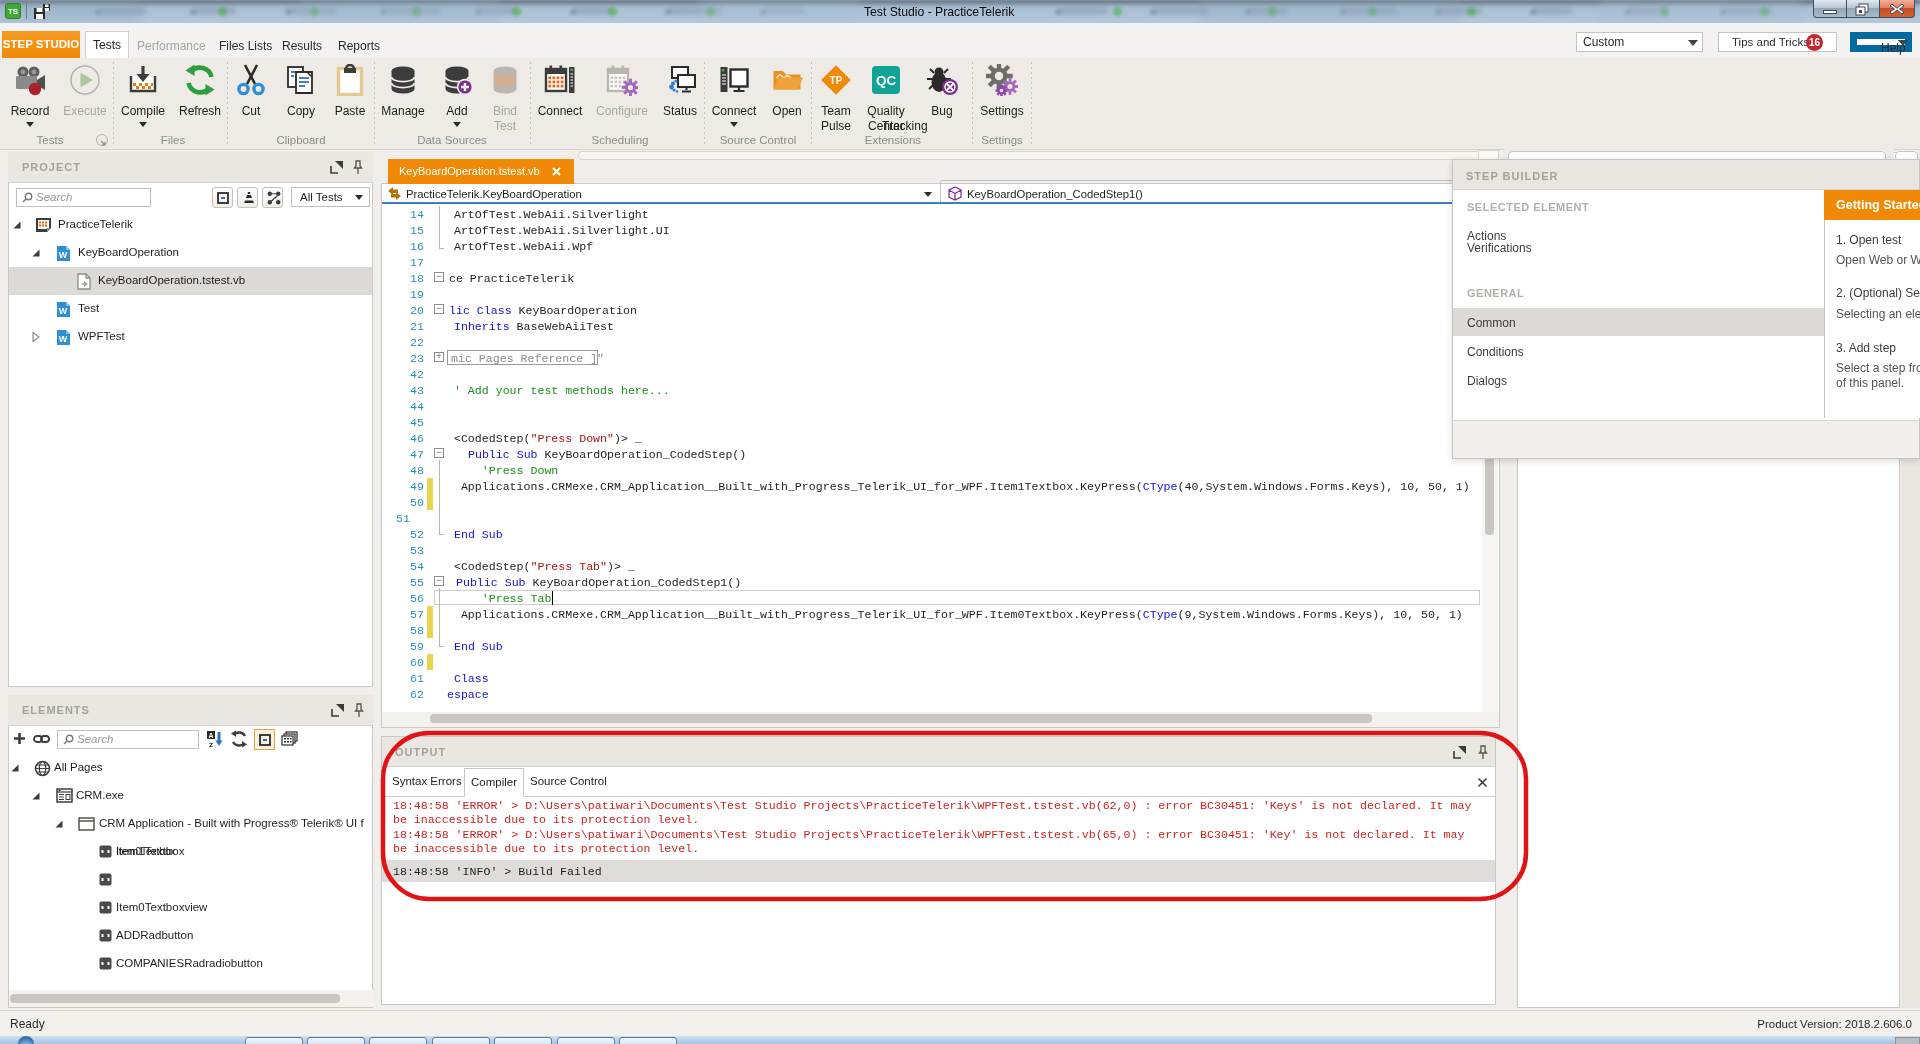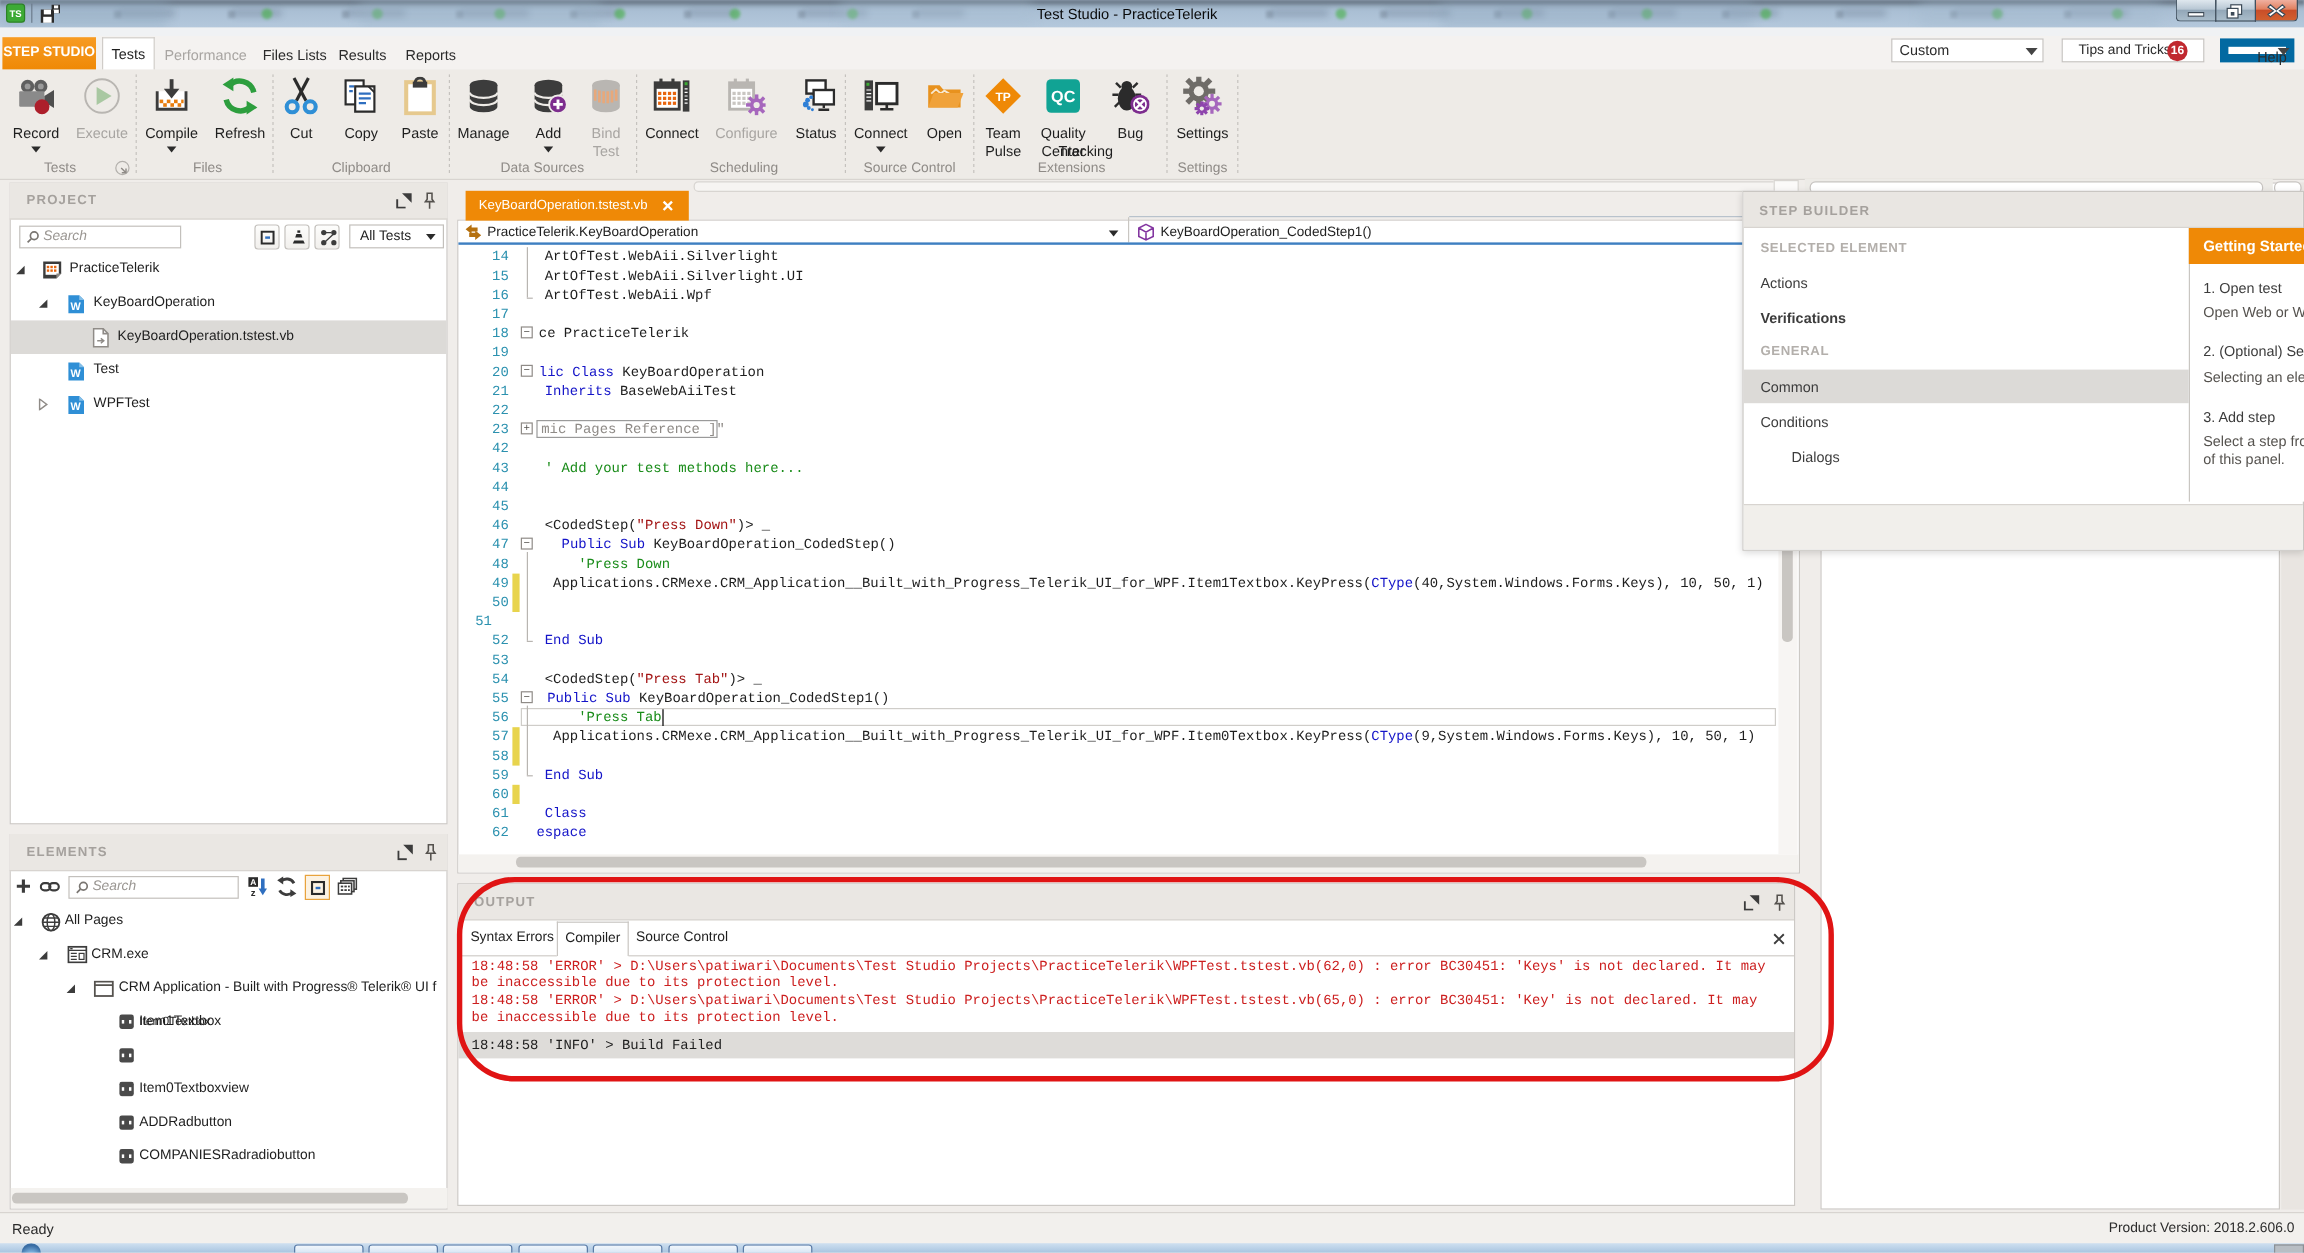--- a/index.html
+++ b/index.html
@@ -722,25 +722,25 @@
 <svg class="abs" style="left:375px;top:725px;" width="1160" height="185" viewBox="0 0 1160 185">
 <rect x="8" y="8" width="1143" height="166" rx="46" fill="none" stroke="#e01414" stroke-width="4.5"></rect>
   </svg>
 <div class="abs" style="left:1452px;top:159px;width:468px;height:300px;background:#fff;border:1px solid #c9c6c2;box-shadow:0 2px 6px rgba(0,0,0,0.15);"></div>
 <div class="abs" style="left:1453px;top:160px;width:466px;height:30px;background:#e9e6e2;border-bottom:1px solid #d8d4d0;"></div>
 <div class="abs" style="left:1466px;top:170px;font-size:11px;font-weight:bold;letter-spacing:1px;color:#a5a19d;">STEP BUILDER</div>
 <div class="abs" style="left:1453px;top:420px;width:466px;height:38px;background:#f1efeb;border-top:1px solid #d8d4d0;"></div>
 <div class="abs" style="left:1453px;top:308px;width:371px;height:28px;background:#dcdad7;"></div>
 <div class="abs" style="left:1467px;top:201px;font-size:11px;font-weight:bold;color:#b3afab;letter-spacing:0.5px;">SELECTED ELEMENT</div>
 <div class="abs" style="left:1467px;top:229px;font-size:12px;font-weight:normal;color:#3c3c3c;letter-spacing:0;">Actions</div>
-<div class="abs" style="left:1467px;top:258px;font-size:12px;font-weight:bold;color:#3c3c3c;letter-spacing:0;">Verifications</div>
+<div class="abs" style="left:1467px;top:241px;font-size:12px;font-weight:normal;color:#3c3c3c;letter-spacing:0;">Verifications</div>
 <div class="abs" style="left:1467px;top:287px;font-size:11px;font-weight:bold;color:#b3afab;letter-spacing:0.5px;">GENERAL</div>
 <div class="abs" style="left:1467px;top:316px;font-size:12px;font-weight:normal;color:#3c3c3c;letter-spacing:0;">Common</div>
 <div class="abs" style="left:1467px;top:345px;font-size:12px;font-weight:normal;color:#3c3c3c;letter-spacing:0;">Conditions</div>
-<div class="abs" style="left:1467px;top:374px;font-size:12px;font-weight:normal;color:#3c3c3c;letter-spacing:0;margin-left:26px;">Dialogs</div>
+<div class="abs" style="left:1467px;top:374px;font-size:12px;font-weight:normal;color:#3c3c3c;letter-spacing:0;">Dialogs</div>
 <div class="abs" style="left:1824px;top:190px;width:96px;height:228px;background:#fff;border-left:1px solid #c9c6c2;"></div>
 <div class="abs" style="left:1824px;top:190px;width:96px;height:30px;background:#ef8906;color:#fff;font-weight:bold;font-size:12.5px;line-height:30px;padding-left:12px;white-space:nowrap;overflow:hidden;">Getting Started w</div>
 <div class="abs" style="left:1836px;top:233px;width:84px;font-size:12px;color:#3c3c3c;white-space:nowrap;overflow:hidden;">1. Open test</div>
 <div class="abs" style="left:1836px;top:253px;width:84px;font-size:12px;color:#55524e;white-space:nowrap;overflow:hidden;">Open Web or WP</div>
 <div class="abs" style="left:1836px;top:286px;width:84px;font-size:12px;color:#3c3c3c;white-space:nowrap;overflow:hidden;">2. (Optional) Sele</div>
 <div class="abs" style="left:1836px;top:307px;width:84px;font-size:12px;color:#55524e;white-space:nowrap;overflow:hidden;">Selecting an elem</div>
 <div class="abs" style="left:1836px;top:341px;width:84px;font-size:12px;color:#3c3c3c;white-space:nowrap;overflow:hidden;">3. Add step</div>
 <div class="abs" style="left:1836px;top:361px;width:84px;font-size:12px;color:#55524e;white-space:nowrap;overflow:hidden;">Select a step from</div>
 <div class="abs" style="left:1836px;top:376px;width:84px;font-size:12px;color:#55524e;white-space:nowrap;overflow:hidden;">of this panel.</div>
 

